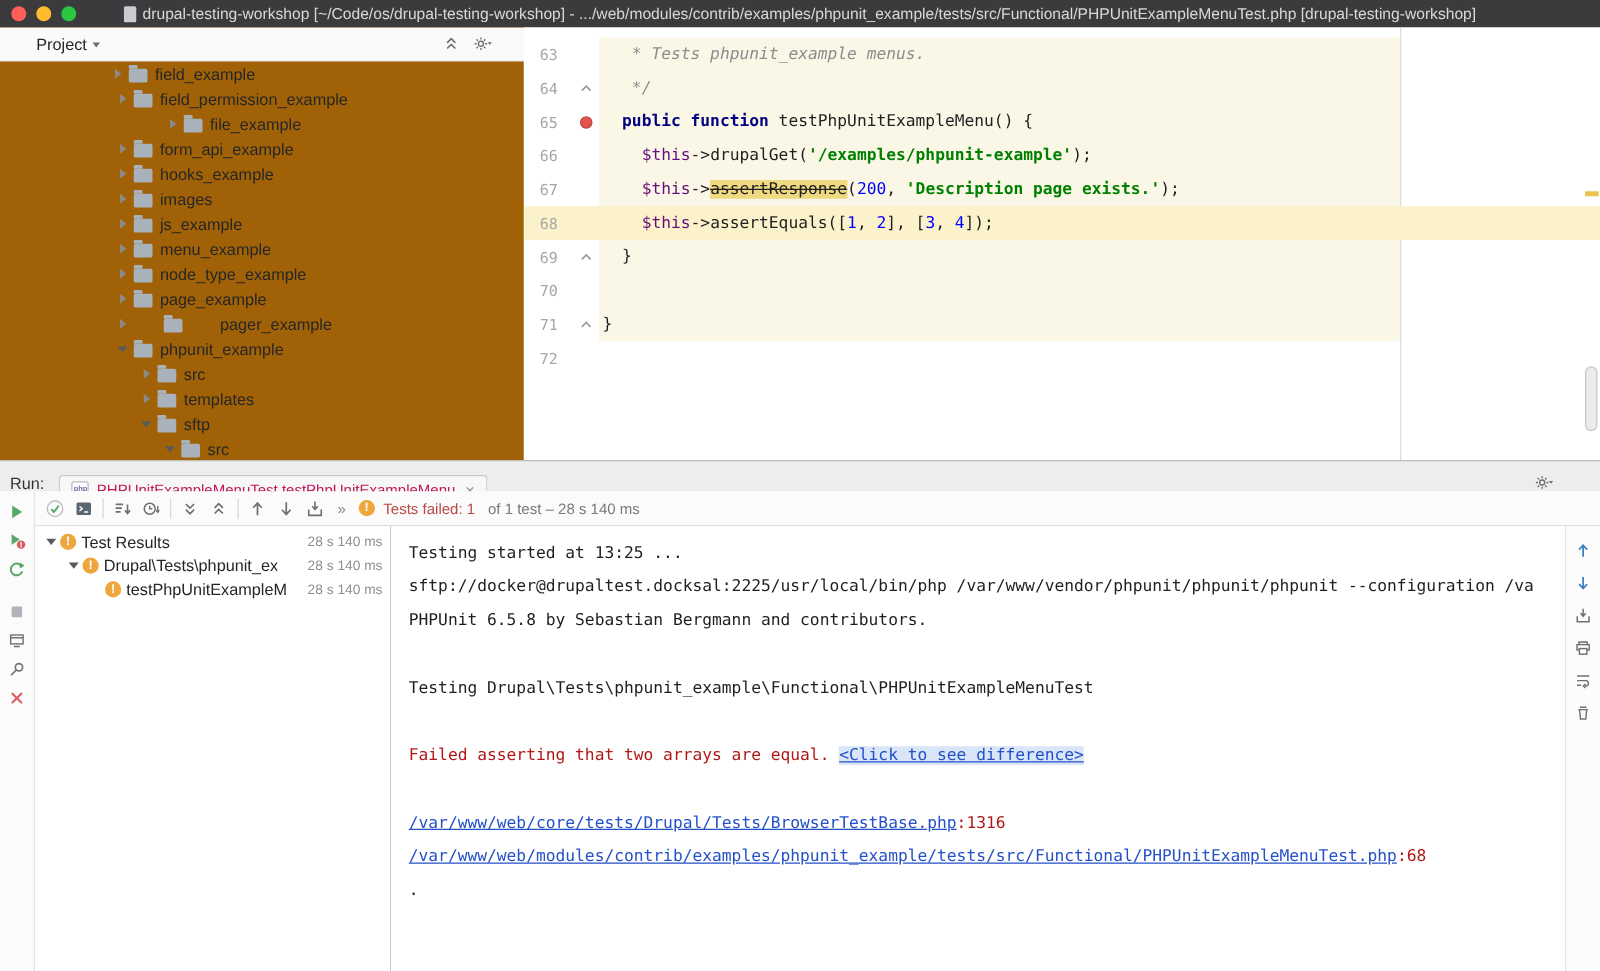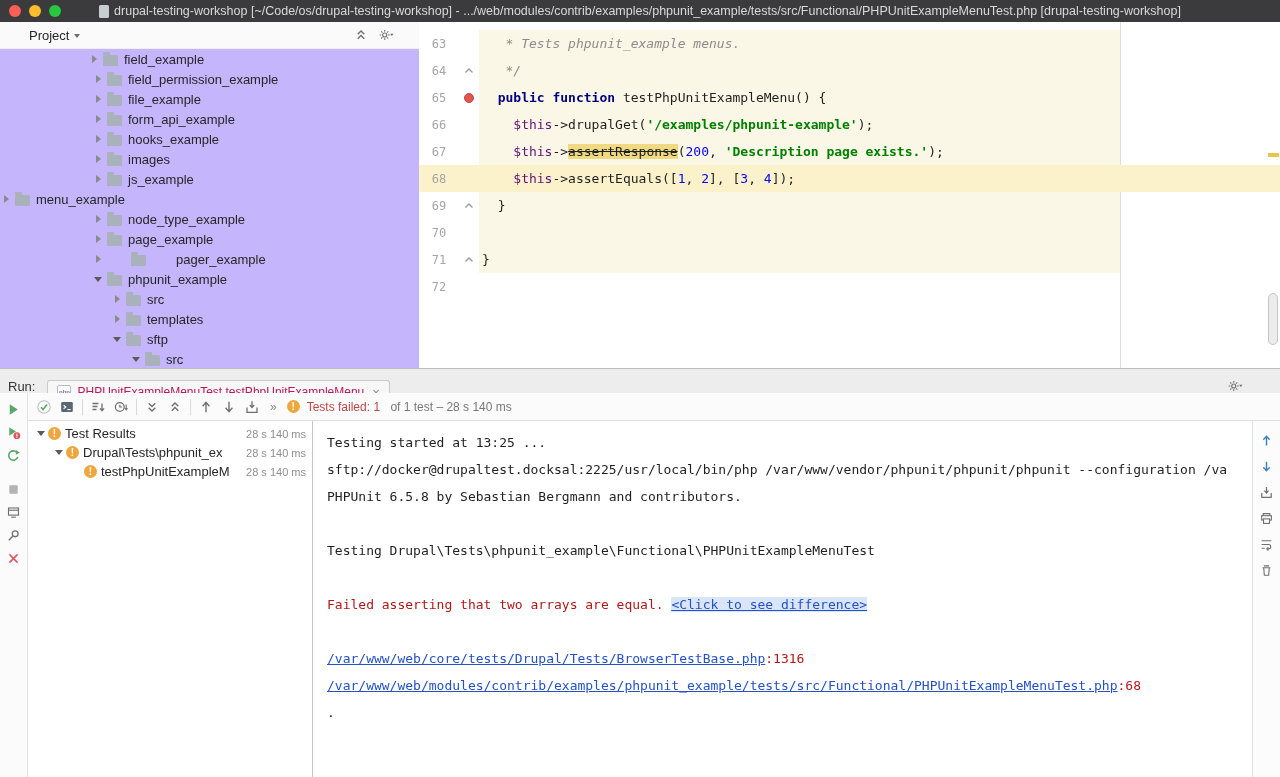--- a/index.html
+++ b/index.html
@@ -9,21 +9,21 @@
   
   .titlebar{position:absolute;top:0;left:0;right:0;height:22px;background:#3B3B3D;display:flex;align-items:center}
   .traffic{position:absolute;left:9px;top:5px;display:flex;gap:8px}
   .tl{width:12px;height:12px;border-radius:50%}
   .tl.red{background:#FF5F57}.tl.yel{background:#FEBC2E}.tl.grn{background:#28C840}
   .titlewrap{margin:0 auto;display:flex;align-items:center;gap:5px;max-width:1160px;overflow:hidden}
   .docicon{width:10px;height:13px;background:#C9CCD1;border-radius:1.5px;flex:none}
   .wtitle{font-size:12.5px;color:#D9D9DB;white-space:nowrap;overflow:hidden}
 
   
-  .project{position:absolute;top:22px;left:0;width:428px;height:346px;background:#c4b5fd;border-right:1px solid #C4C4C4;box-sizing:border-box;overflow:hidden}
+  .project{position:absolute;top:22px;left:0;width:428px;height:346px;background:#a16207;border-right:1px solid #C4C4C4;box-sizing:border-box;overflow:hidden}
   .pheader{height:26px;display:flex;align-items:center;gap:5px;padding:0 8px;background:#FAFAFA;border-bottom:1px solid #EFEFEF}
   .ptitle{font-size:13px;color:#262626}
   .pcaret{width:0;height:0;border-top:4px solid #6E6E6E;border-left:3.5px solid transparent;border-right:3.5px solid transparent;margin-top:2px}
   .spacer{flex:1}
   .hicons{display:flex;gap:9px;align-items:center}
   .prow{height:20px;display:flex;align-items:center;font-size:13px;color:#262626;white-space:nowrap}
   .chevbox{width:12px;height:12px;flex:none;display:flex;align-items:center;justify-content:center;margin-right:3px}
   .chev-r{width:0;height:0;border-left:5px solid #8A8A8A;border-top:4px solid transparent;border-bottom:4px solid transparent}
   .chev-d{width:0;height:0;border-top:5px solid #5A5A5A;border-left:4px solid transparent;border-right:4px solid transparent}
   .folder{width:15px;height:11px;background:#A9B1BA;border-radius:1.5px;position:relative;margin:2px 6px 0 0;flex:none}
@@ -140,21 +140,21 @@
           <span class="folder"></span>
           <span>field_example</span>
         </div>
         <div class="prow" style="padding-left: 92px;">
           <span class="chevbox">
             <span class="chev-r"></span>
           </span>
           <span class="folder"></span>
           <span>field_permission_example</span>
         </div>
-        <div class="prow" style="padding-left: 92px;">
+        <div class="prow" style="padding-left: 92px; margin-left: 40px;">
           <span class="chevbox">
             <span class="chev-r"></span>
           </span>
           <span class="folder"></span>
           <span>file_example</span>
         </div>
         <div class="prow" style="padding-left: 92px;">
           <span class="chevbox">
             <span class="chev-r"></span>
           </span>
@@ -175,21 +175,21 @@
           <span class="folder"></span>
           <span>images</span>
         </div>
         <div class="prow" style="padding-left: 92px;">
           <span class="chevbox">
             <span class="chev-r"></span>
           </span>
           <span class="folder"></span>
           <span>js_example</span>
         </div>
-        <div class="prow" style="">
+        <div class="prow" style="padding-left: 92px;">
           <span class="chevbox">
             <span class="chev-r"></span>
           </span>
           <span class="folder"></span>
           <span>menu_example</span>
         </div>
         <div class="prow" style="padding-left: 92px;">
           <span class="chevbox">
             <span class="chev-r"></span>
           </span>

